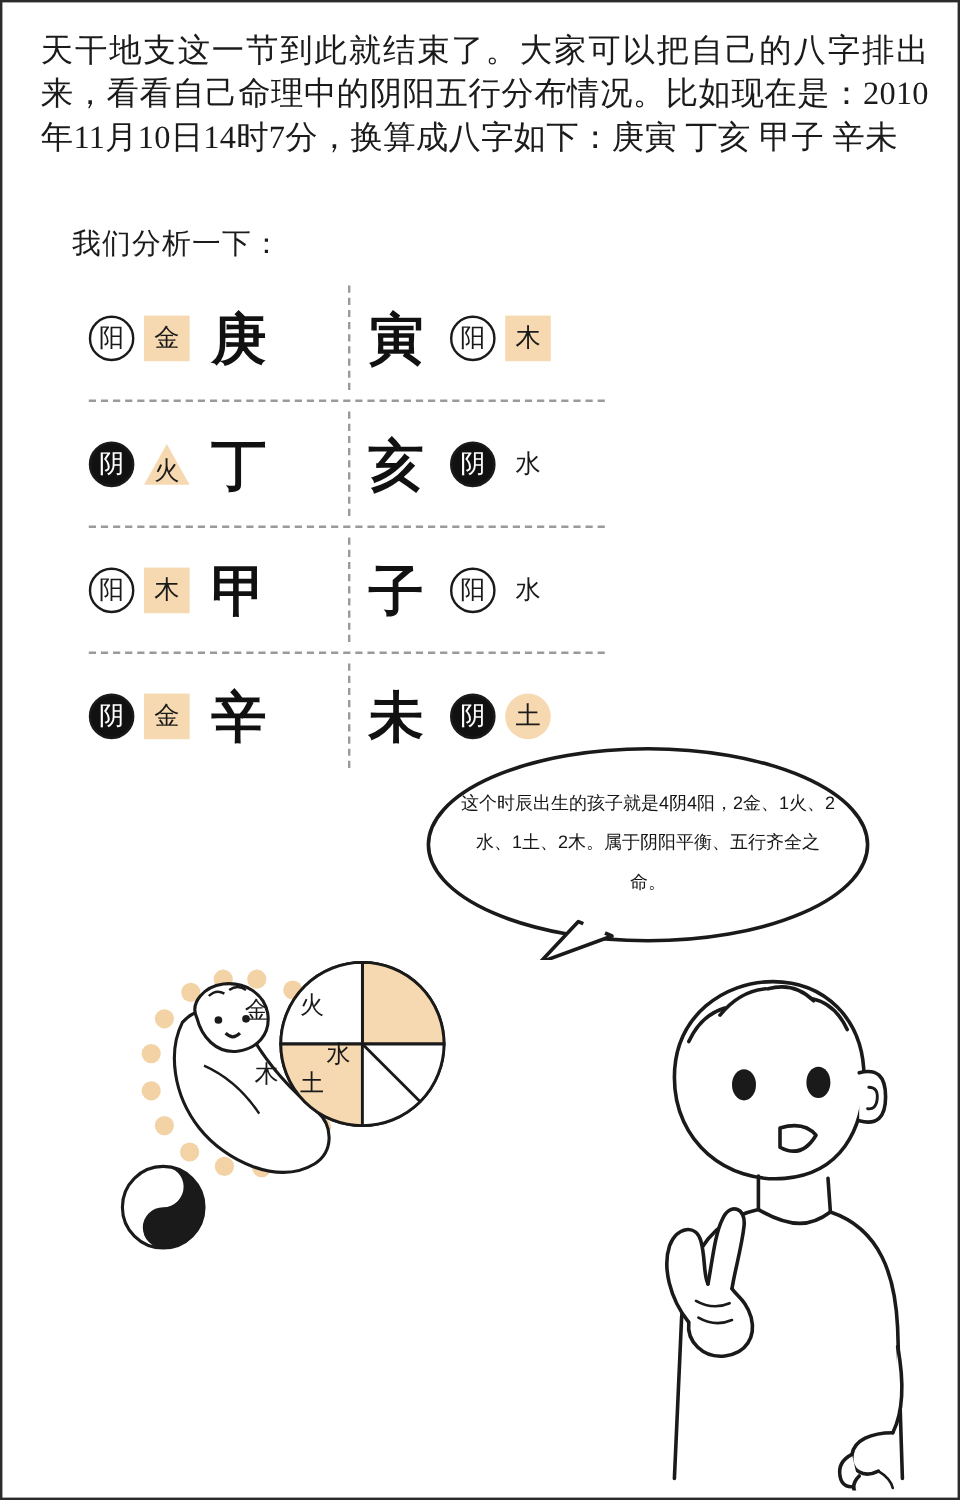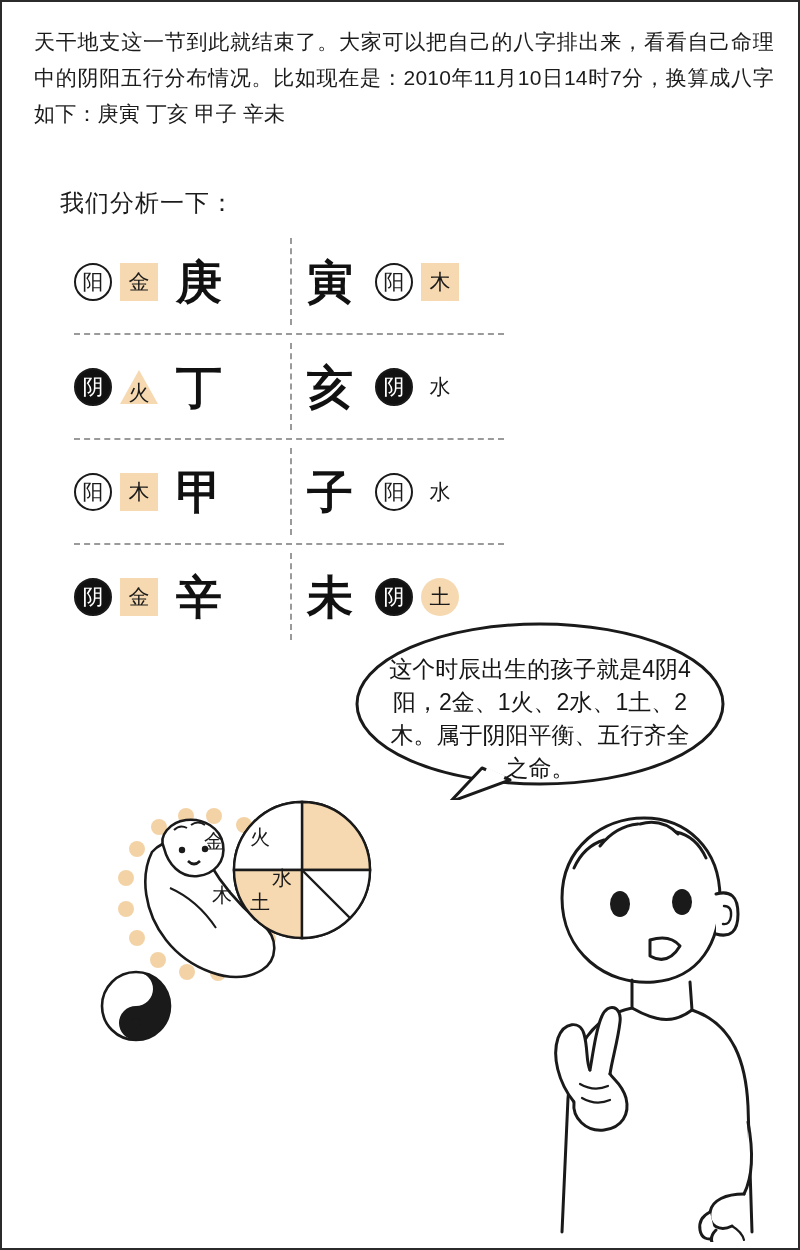--- a/index.html
+++ b/index.html
@@ -23,25 +23,26 @@
     background: #ffffff;
     box-sizing: border-box;
     border: 2px solid #2b2b2b;
   }
   
   #intro {
     position: absolute;
     left: 32px;
     top: 22px;
     width: 740px;
-    font-size: 21px;
+    font-size: 27px;
     line-height: 36px;
     letter-spacing: 0.2px;
     color: #1b1b1b;
     text-align: justify;
+    font-family: Liberation Serif, serif;
   }
   
   #analysis-lead {
     position: absolute;
     left: 58px;
     top: 185px;
     font-size: 24px;
     letter-spacing: 1px;
     color: #1b1b1b;
   }
@@ -168,21 +169,21 @@
     top: 618px;
     width: 372px;
     height: 180px;
   }
   #bubble .bubble-text {
     position: absolute;
     left: 30px;
     top: 33px;
     width: 312px;
     text-align: center;
-    font-size: 23px;
+    font-size: 15px;
     line-height: 33px;
     color: #161616;
   }
   
   #illustration {
     position: absolute;
     left: 90px;
     top: 790px;
     width: 280px;
     height: 270px;

